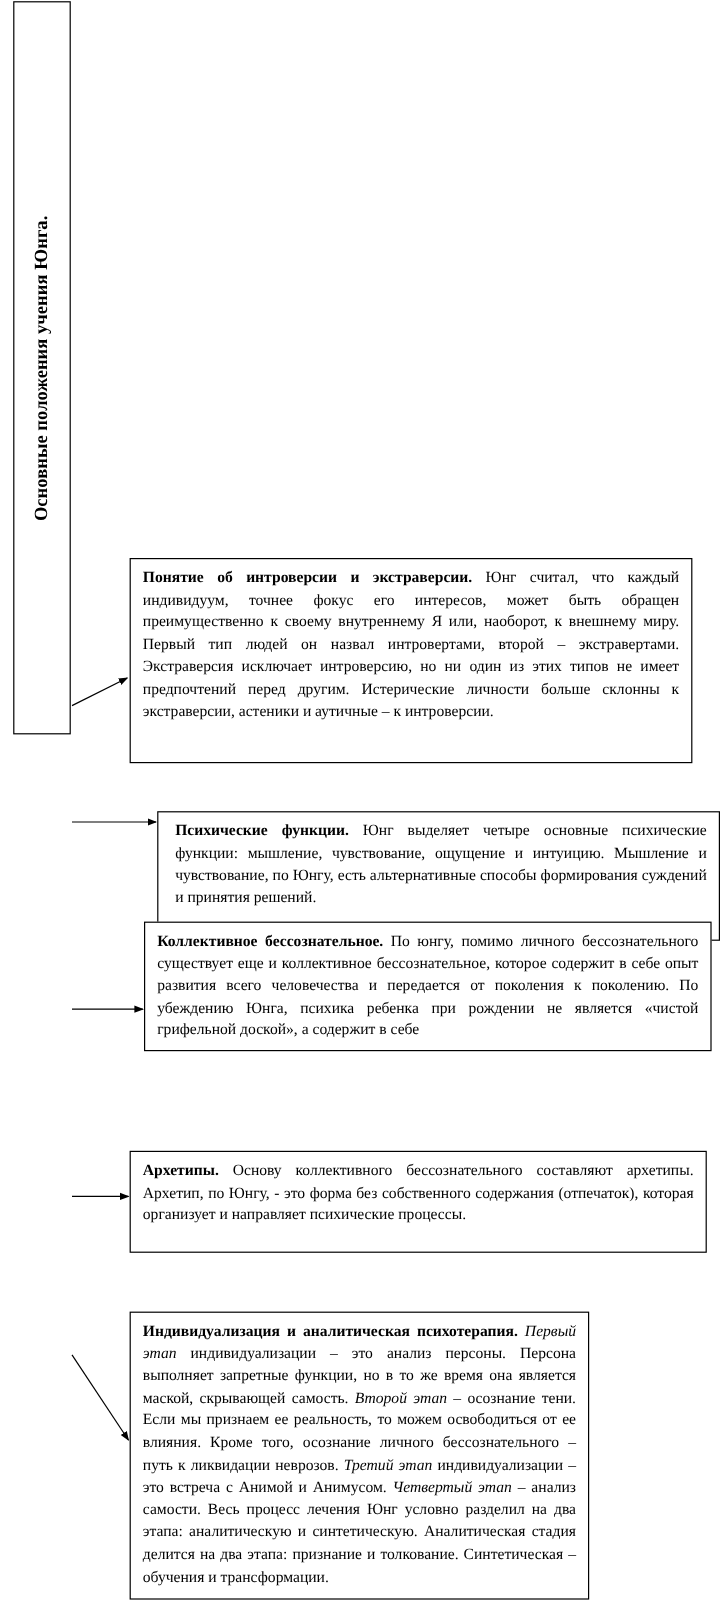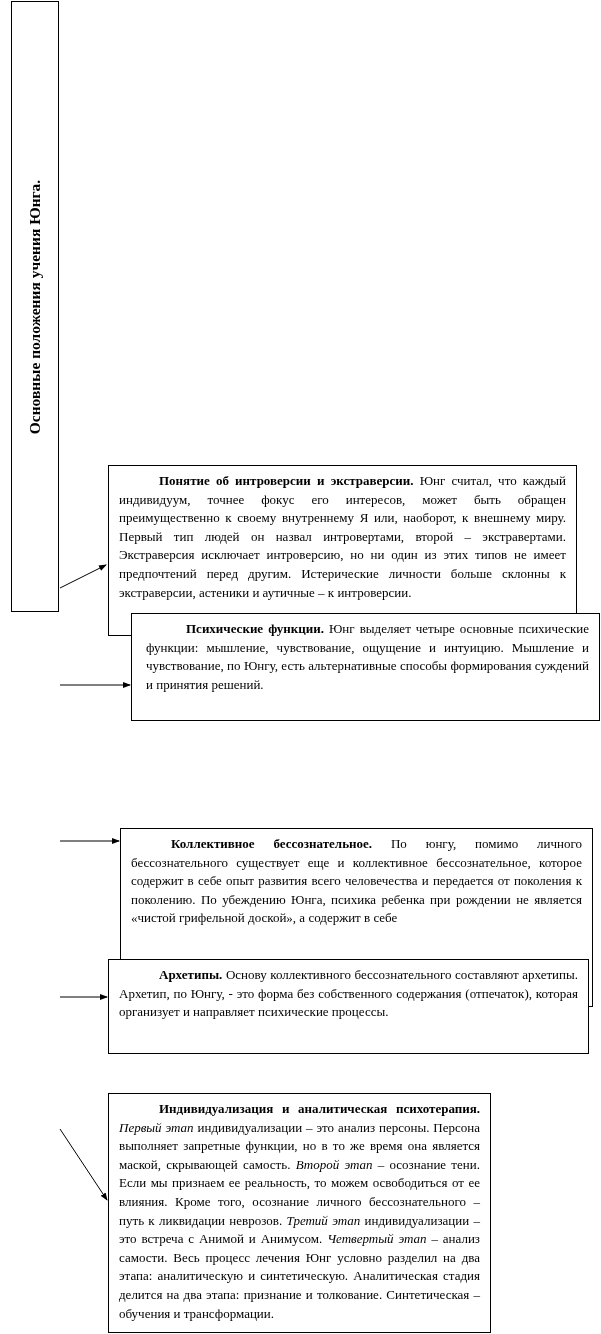--- a/index.html
+++ b/index.html
@@ -6,26 +6,26 @@
   body { width: 601px; height: 1334px; position: relative; overflow: hidden;
          font-family: "Liberation Serif", "DejaVu Serif", serif; color: #000; }
   .title-box { position: absolute; left: 11px; top: 1px; width: 48px; height: 611px;
                border: 1px solid #000; box-sizing: border-box; }
   .title-text { position: absolute; left: 50%; top: 50%;
                 transform: translate(-50%, -50%) rotate(-90deg);
                 white-space: nowrap; font-weight: bold; font-size: 15.5px; }
   .box { position: absolute; border: 1px solid #000; box-sizing: border-box;
          padding: 6px 10px; font-size: 13px; line-height: 18.6px; text-align: justify;
          background: #fff; }
-  .box b { font-weight: bold; margin-left: 40px; }
+  .box b { font-weight: bold; }
   .box i { font-style: italic; }
   #box1 { left: 108px; top: 465px; width: 469px; height: 171px; padding-top: 6px; }
-  #box2 { left: 131px; top: 613px; width: 469px; height: 108px; padding-left: 14px; }
-  #box3 { left: 120px; top: 828px; width: 473px; height: 179px; }
-  #box4 { left: 108px; top: 959px; width: 481px; height: 95px; }
+  #box2 { left: 131px; top: 676px; width: 469px; height: 108px; padding-left: 14px; }
+  #box3 { left: 120px; top: 768px; width: 473px; height: 108px; }
+  #box4 { left: 108px; top: 959px; width: 481px; height: 85px; }
   #box5 { left: 108px; top: 1093px; width: 383px; height: 240px; }
   svg.arrows { position: absolute; left: 0; top: 0; width: 601px; height: 1334px; pointer-events: none; }
 </style>
 </head>
 <body>
 
 <div class="title-box">
   <div class="title-text">Основные положения учения Юнга.</div>
 </div>
 

